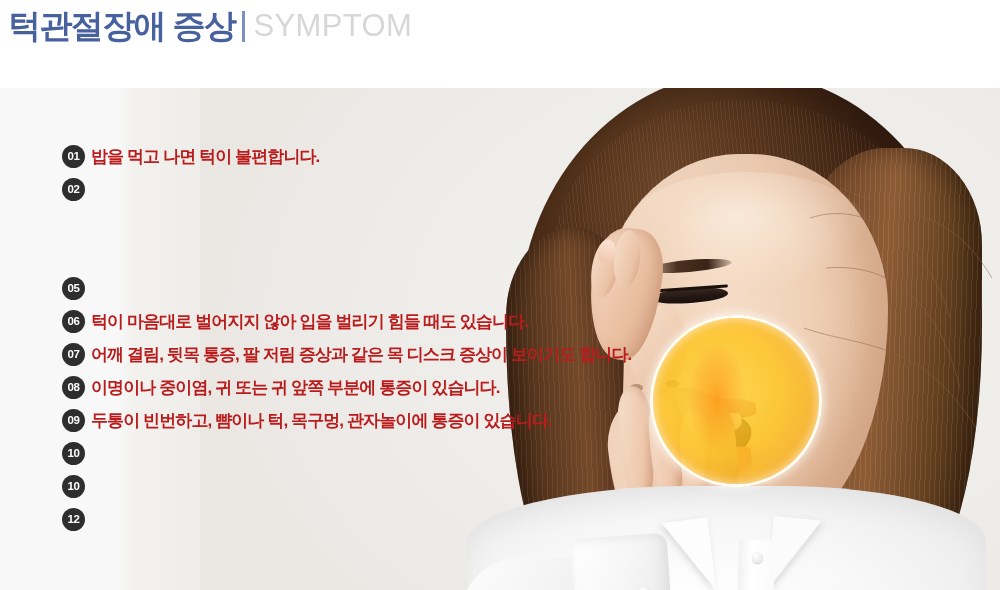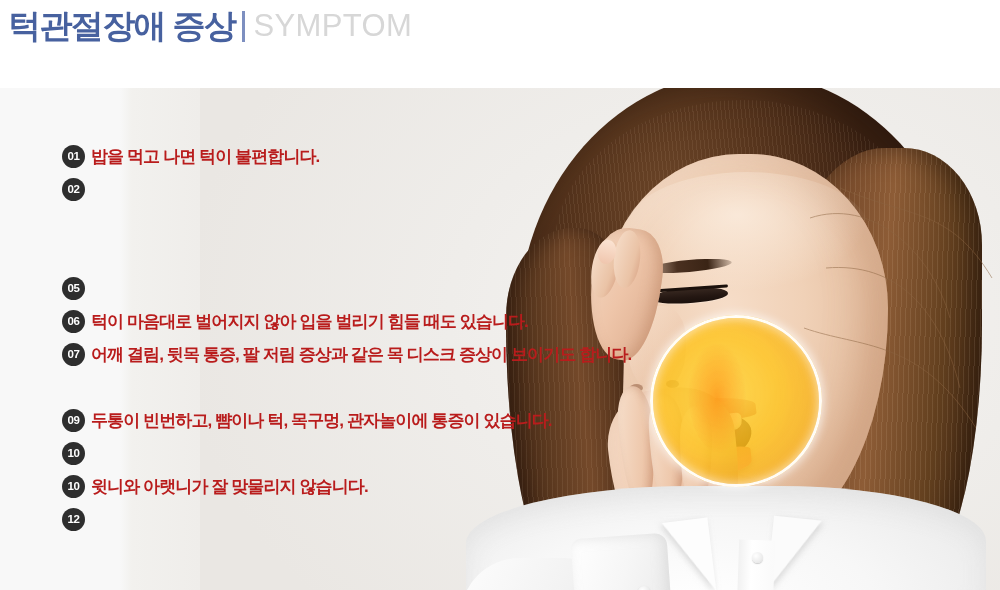--- a/index.html
+++ b/index.html
@@ -612,33 +612,36 @@
     <div class="list-item" style="top:222px">
       <span class="badge">06</span>
       <span class="item-text">턱이 마음대로 벌어지지 않아 입을 벌리기 힘들 때도 있습니다.</span>
     </div>
 
     <div class="list-item" style="top:255px">
       <span class="badge">07</span>
       <span class="item-text">어깨 결림, 뒷목 통증, 팔 저림 증상과 같은 목 디스크 증상이 보이기도 합니다.</span>
     </div>
 
+    <div class="list-item" style="top:288px">
+      <span class="badge">08</span>
+      <span class="item-text">이명이나 중이염, 귀 또는 귀 앞쪽 부분에 통증이 있습니다.</span>
+    </div>
 
     <div class="list-item" style="top:321px">
       <span class="badge">09</span>
       <span class="item-text">두통이 빈번하고, 뺨이나 턱, 목구멍, 관자놀이에 통증이 있습니다.</span>
     </div>
 
     <div class="list-item" style="top:354px">
       <span class="badge">10</span>
     </div>
 
     <div class="list-item" style="top:387px">
       <span class="badge">10</span>
-      <span class="item-text">윗니와 아랫니가 잘 맞물리지 않습니다.</span>
     </div>
 
     <div class="list-item" style="top:420px">
       <span class="badge">12</span>
     </div>
 
   </div>
 
 </div>
 

